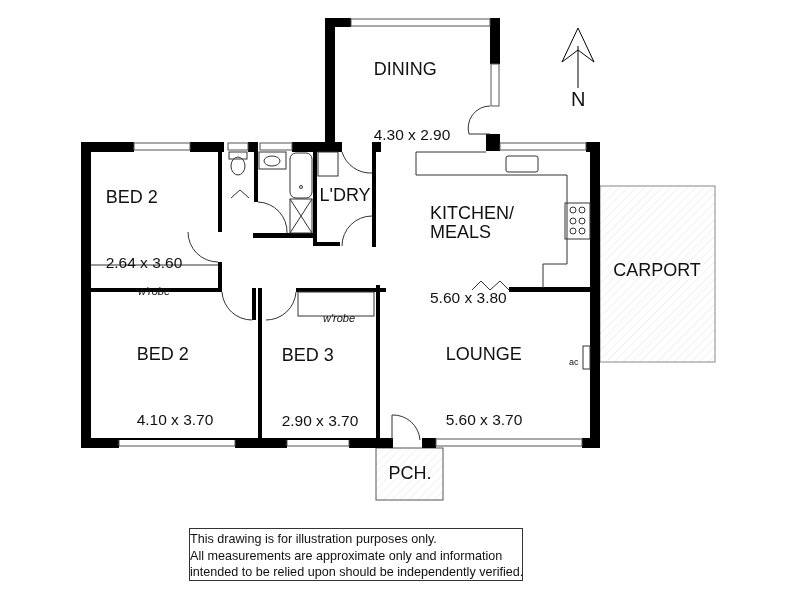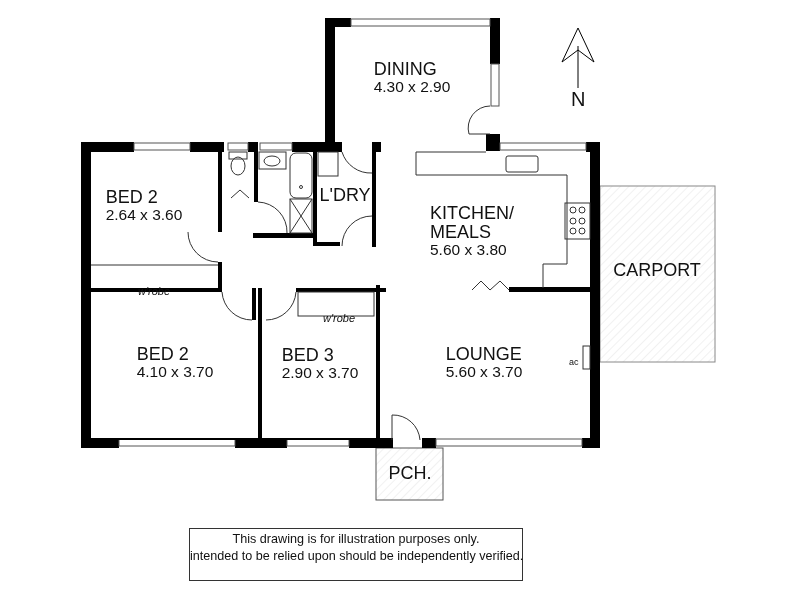--- a/index.html
+++ b/index.html
@@ -1,24 +1,24 @@
 <!DOCTYPE html>
 <html><head>
 <meta charset="utf-8">
 <style>
   html, body { margin:0; padding:0; background:#ffffff; }
   body { width:800px; height:600px; position:relative; overflow:hidden; font-family:"Liberation Sans", sans-serif; }
   svg { position:absolute; left:0; top:0; }
   .lbl { position:absolute; color:#111; line-height:1.05; transform:translateX(-50%); white-space:nowrap; }
   .room-name { font-size:18px; }
-  .room-dim { font-size:15.5px; }
+  .room-dim { font-size:15.5px;margin-top:48px; }
   .small { position:absolute; font-size:11px; font-style:italic; color:#111; transform:translateX(-50%);margin-top:16px; }
   .ac { position:absolute; font-size:9px; color:#111; }
   .north { position:absolute; font-size:20px; color:#111; }
-  .disclaimer { position:absolute; left:189px; top:528px; width:334px; height:53px; border:1px solid #333; text-align:center; font-size:12.6px; line-height:16.5px; color:#111; padding-top:2px; box-sizing:border-box; }
+  .disclaimer { position:absolute; left:189px; top:528px; width:334px; height:53px; border:1px solid #333; font-size:12.6px; line-height:16.5px; color:#111; padding-top:2px; box-sizing:border-box; }
   .disclaimer div { white-space:nowrap; }
 </style>
 </head>
 <body>
 
 <svg width="800" height="600" viewBox="0 0 800 600">
   <defs>
     <pattern id="hatch" patternUnits="userSpaceOnUse" width="6" height="6" patternTransform="rotate(45)">
       <line x1="0" y1="0" x2="0" y2="6" stroke="#e4e4e4" stroke-width="1"></line>
     </pattern>
@@ -187,14 +187,15 @@
   <div class="room-dim">5.60 x 3.70</div>
 </div>
 <div class="ac" style="left:569px; top:357px;">ac</div>
 
 <div class="lbl" style="left:410px; top:464px;">
   <div class="room-name">PCH.</div>
 </div>
 
 <div class="disclaimer">
   <div>This drawing is for illustration purposes only.</div>
+  <div>All measurements are approximate only and information</div>
   <div>intended to be relied upon should be independently verified.</div>
 </div>
 
 </body></html>

